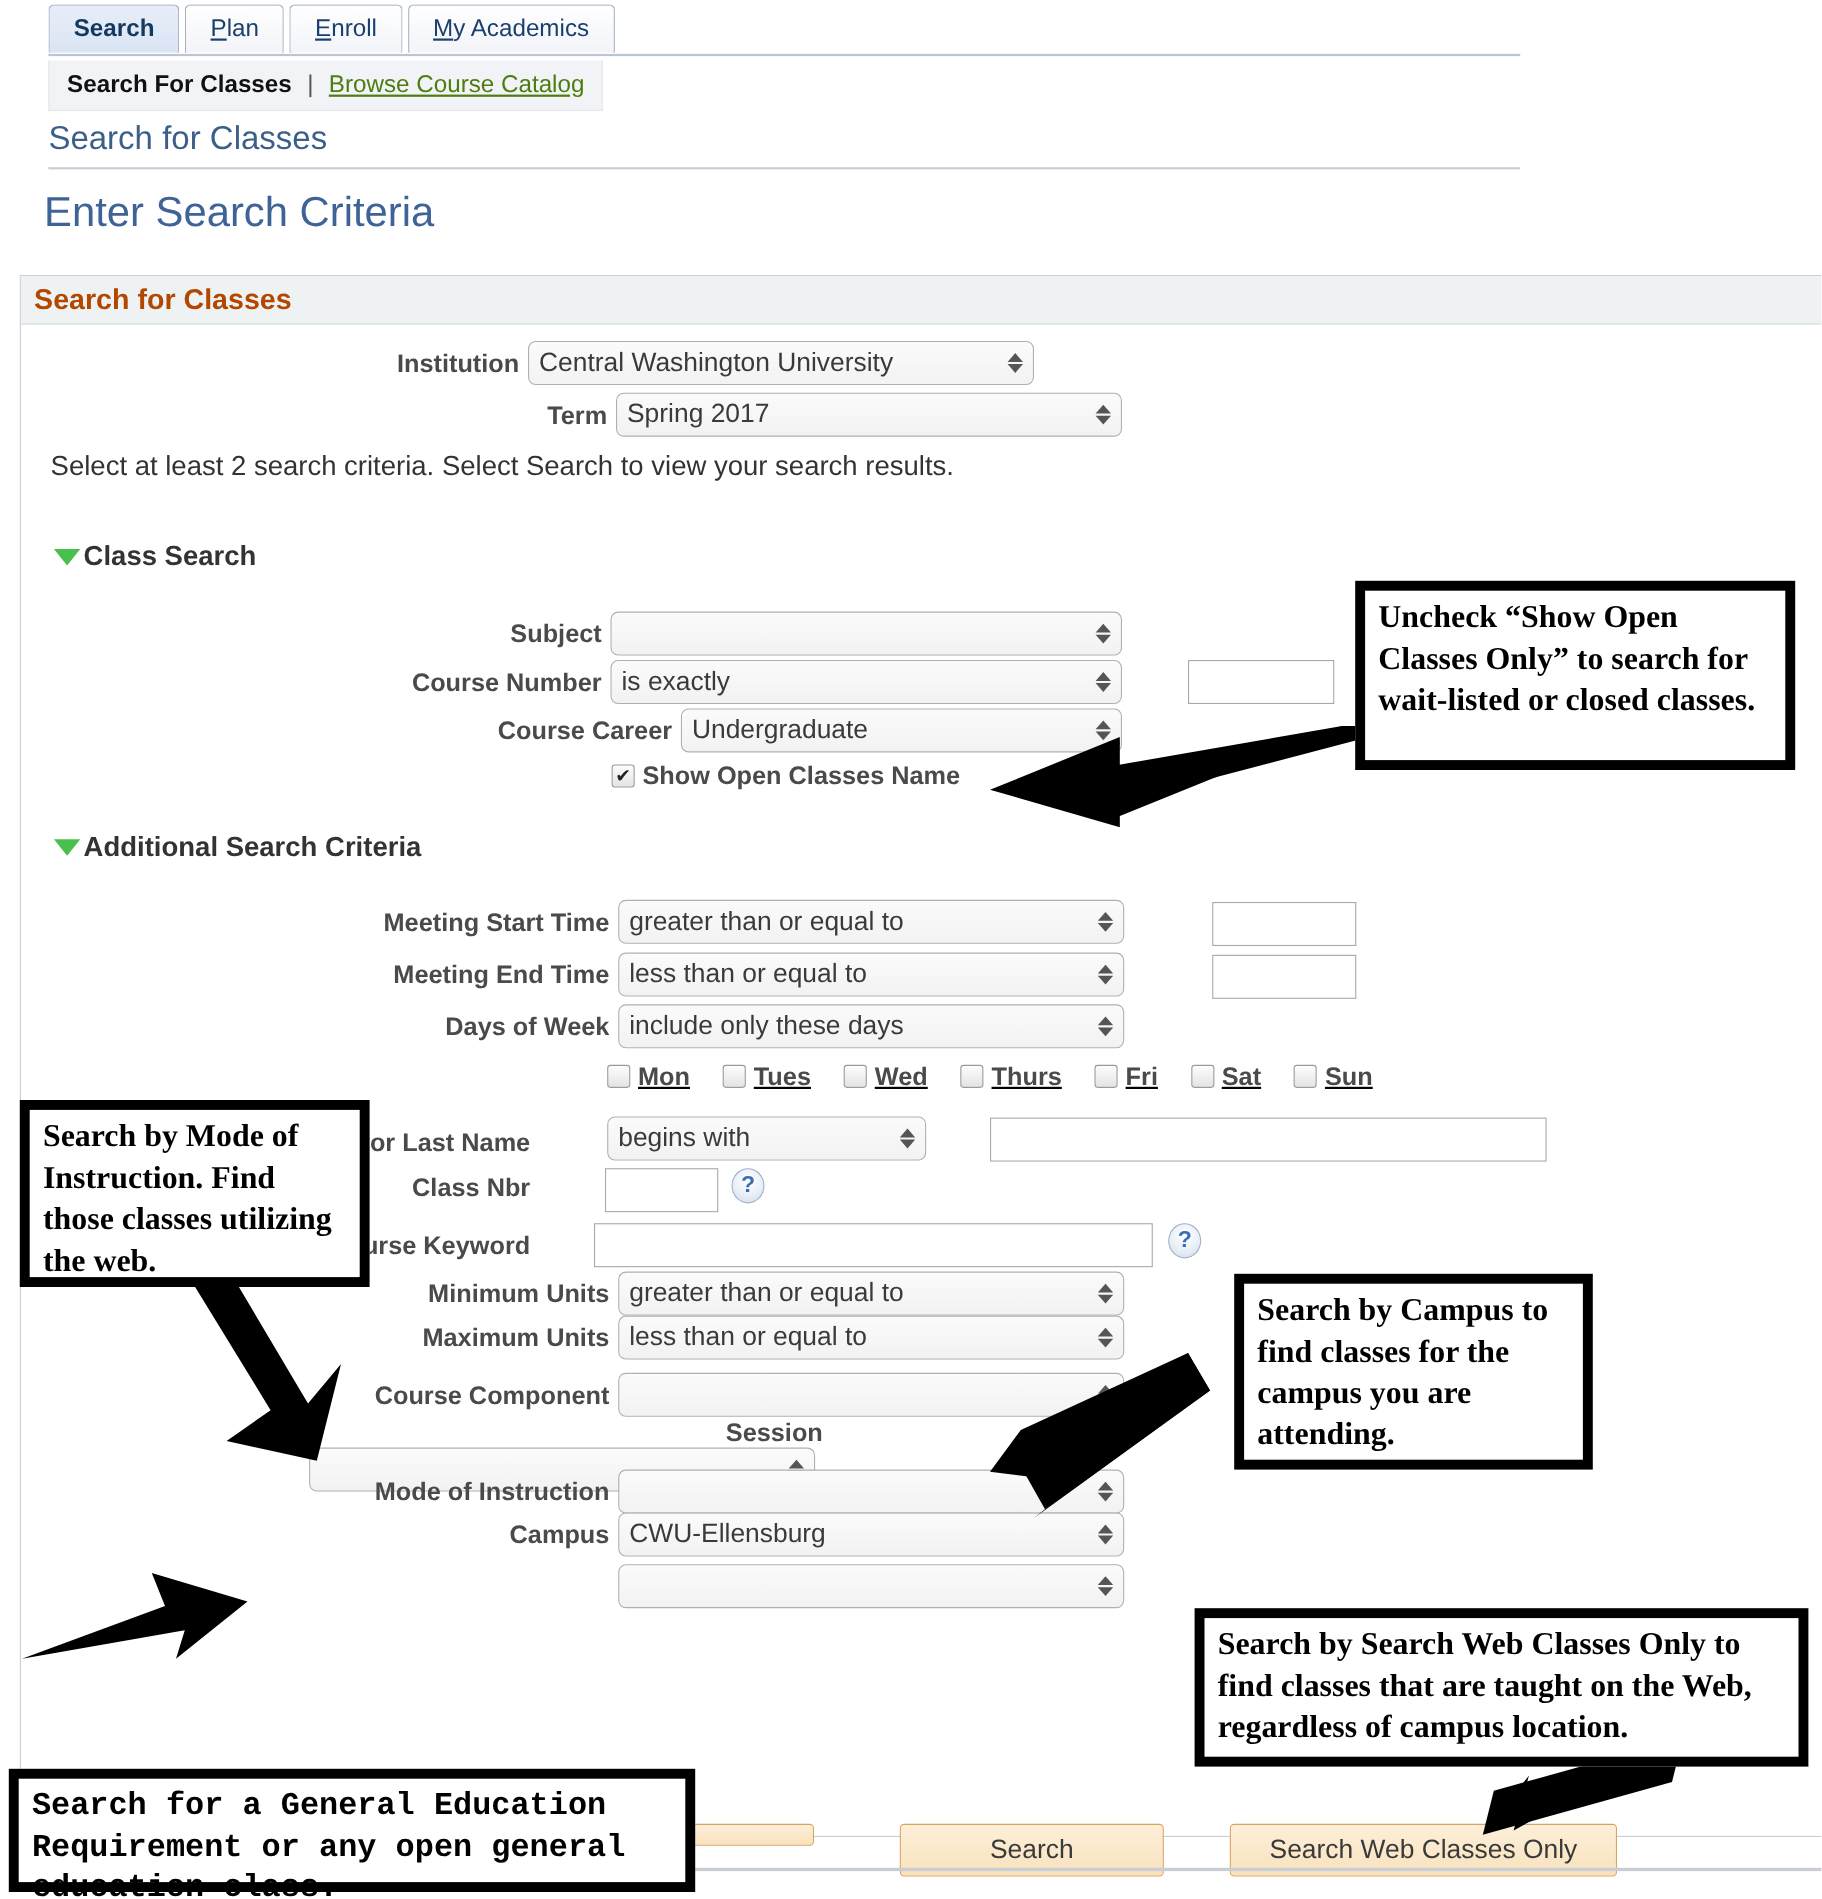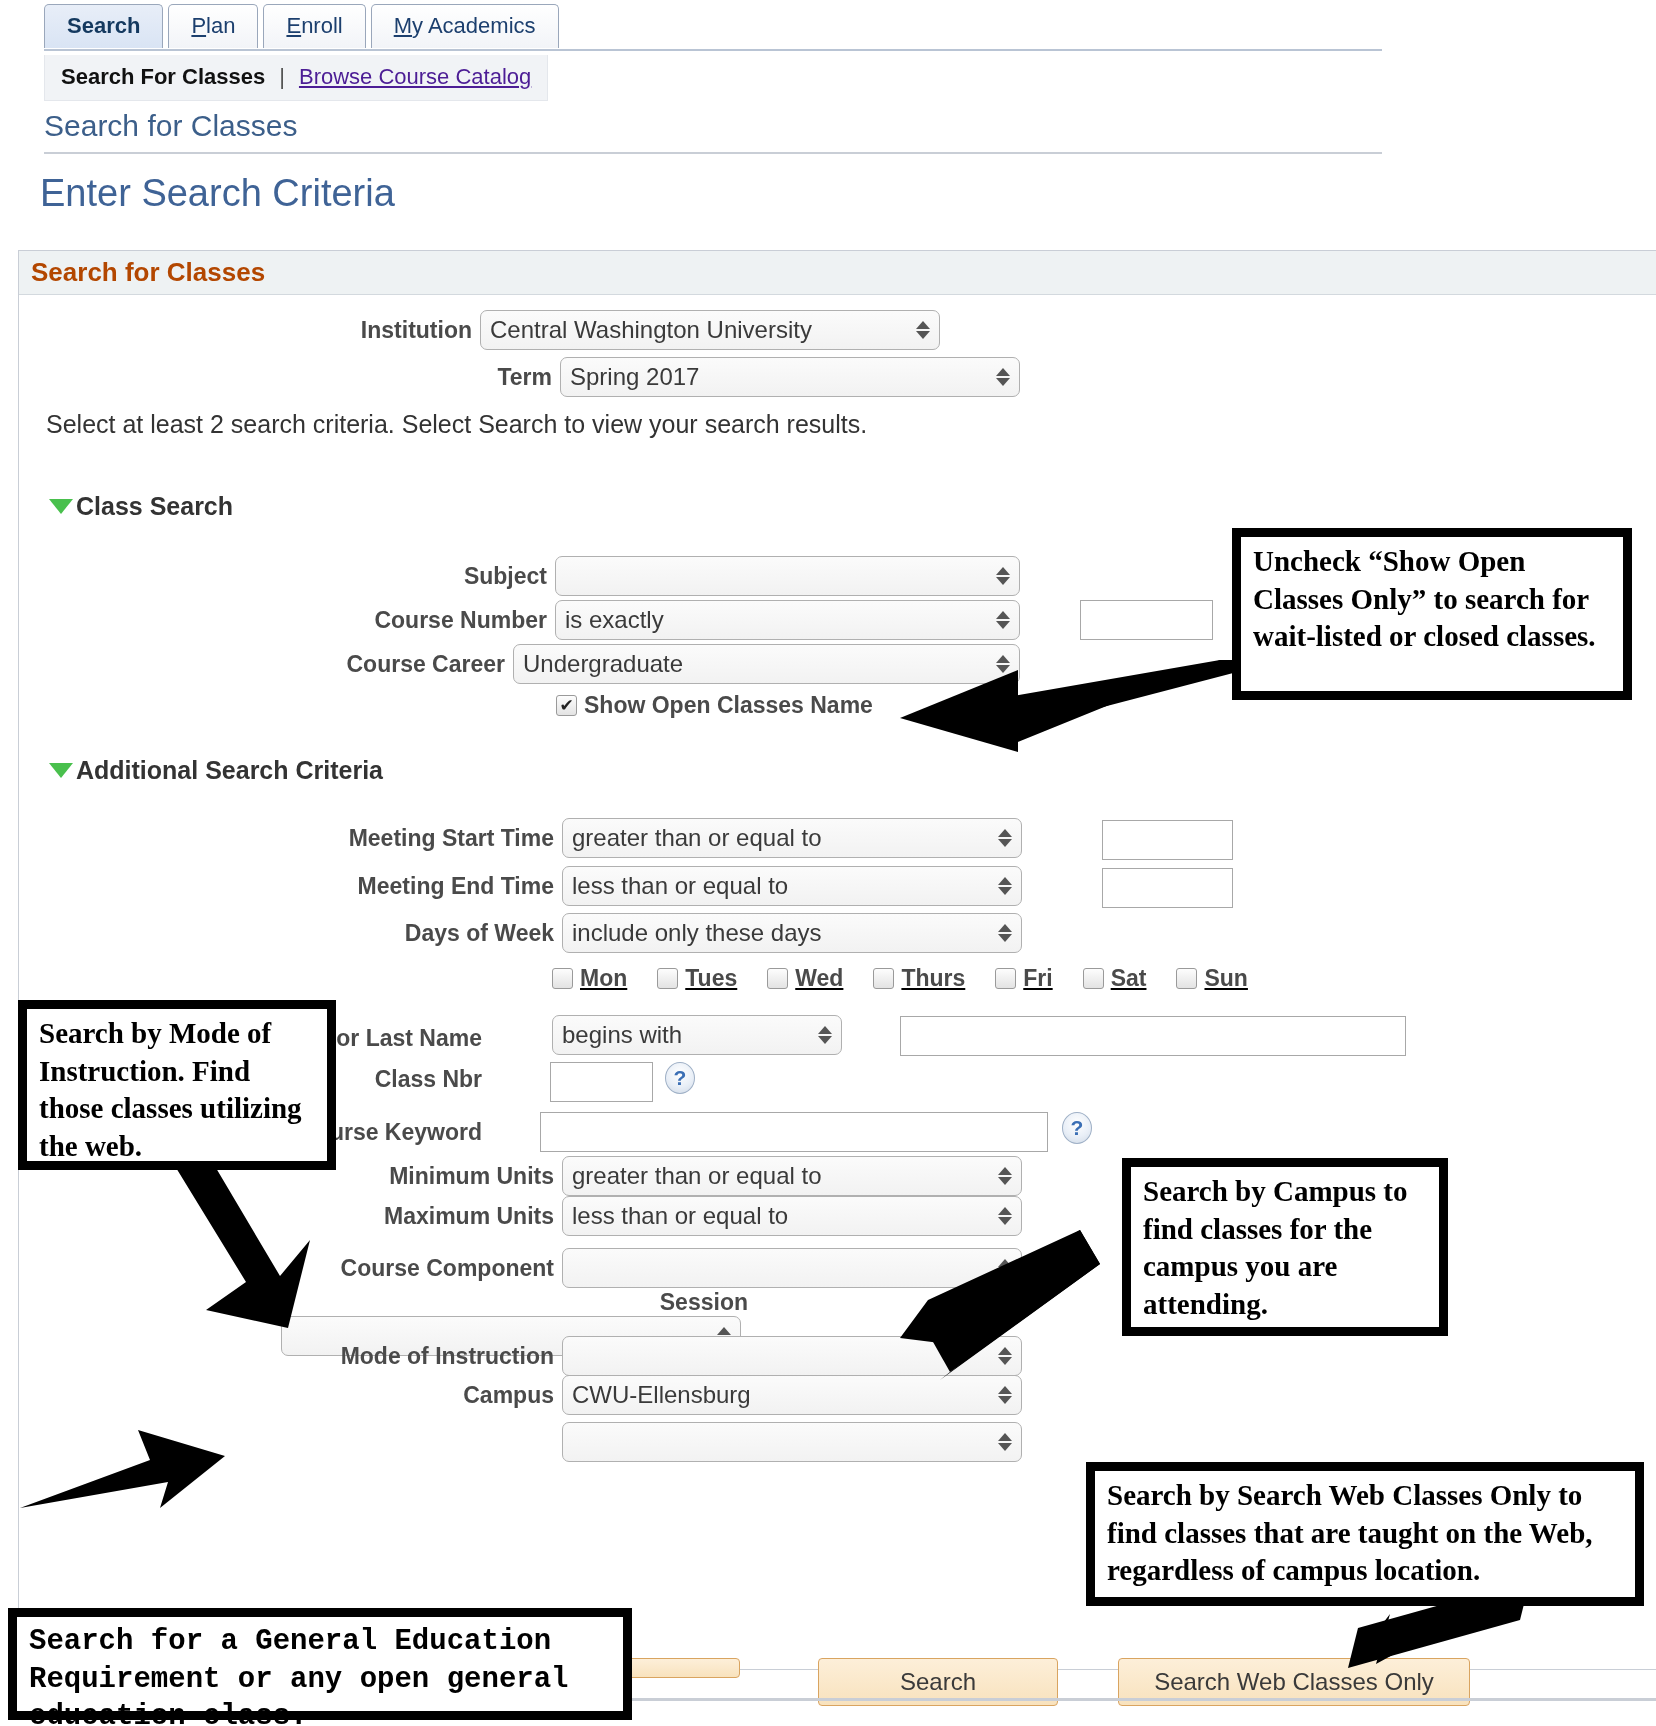--- a/index.html
+++ b/index.html
@@ -42,21 +42,21 @@
     position:absolute; left:44px; top:55px;
     background:#f1f3f6;
     padding:9px 16px 10px 16px;
     font-size:22px;
     display:flex; align-items:center; gap:14px;
     border:1px solid #e4e7ec;
     border-top:none;
   }
   .subnav .cur { font-weight:bold; color:#111; }
   .subnav .sep { color:#555; }
-  .subnav a { color:#4c1d95; text-decoration:underline; cursor:pointer; }
+  .subnav a { color:#4d7c0f; text-decoration:underline; cursor:pointer; }
 
   
   .page-sub {
     position:absolute; left:44px; top:109px;
     font-size:30px; color:#3c5f8a; font-weight:400;
   }
   .hr-thin {
     position:absolute; left:44px; top:152px; width:1338px; height:2px; background:#c9ced6;
   }
   .page-title {
@@ -245,21 +245,21 @@
     <span class="arrows">
         <i class="up"></i>
         <i class="dn"></i>
       </span>
   </div>
 </div>
 <input class="txt" style="position: absolute; left: 1080px; top: 600px; width: 133px; font-size: 22px; padding: 0px 6px;" value="">
 
 <div class="row" style="left:0; top:644px; width:1020px; justify-content:flex-end;">
   <div class="lbl" style="width:498px;">Course Career</div>
-  <div class="sel" style="width:507px;">
+  <div class="sel" style="width:401px;">
     <span>Undergraduate</span>
     <span class="arrows">
         <i class="up"></i>
         <i class="dn"></i>
       </span>
   </div>
 </div>
 
 <div style="position:absolute;left:556px;top:692px;display:flex;align-items:center;">
   <span class="cb">

